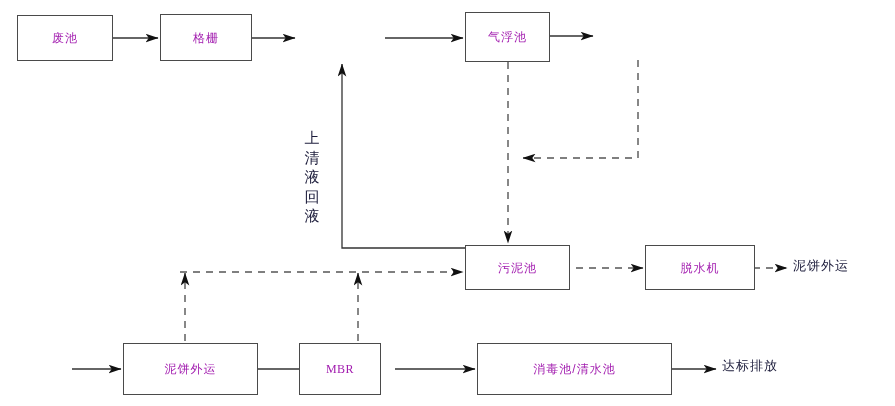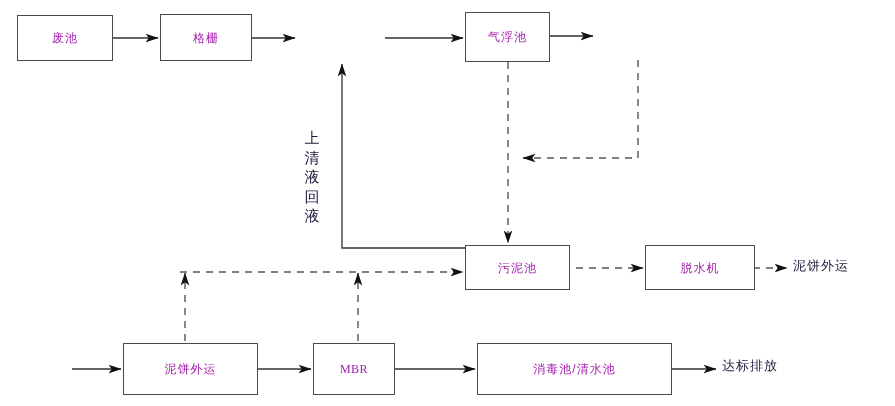--- a/index.html
+++ b/index.html
@@ -75,21 +75,21 @@
   </div>
 
   <div class="node-box" style="left:645px;top:245px;width:110px;height:45px;">
     <span class="node-label">脱水机</span>
   </div>
 
   <div class="node-box" style="left:123px;top:343px;width:135px;height:52px;">
     <span class="node-label">泥饼外运</span>
   </div>
 
-  <div class="node-box" style="left:313px;top:343px;width:82px;height:52px;">
+  <div class="node-box" style="left:299px;top:343px;width:82px;height:52px;">
     <span class="node-label latin">MBR</span>
   </div>
 
   <div class="node-box" style="left:477px;top:343px;width:195px;height:52px;">
     <span class="node-label">消毒池/清水池</span>
   </div>
 
   <div class="free-label" style="left:793px;top:257px;">泥饼外运</div>
 
   <div class="free-label" style="left:722px;top:357px;">达标排放</div>

